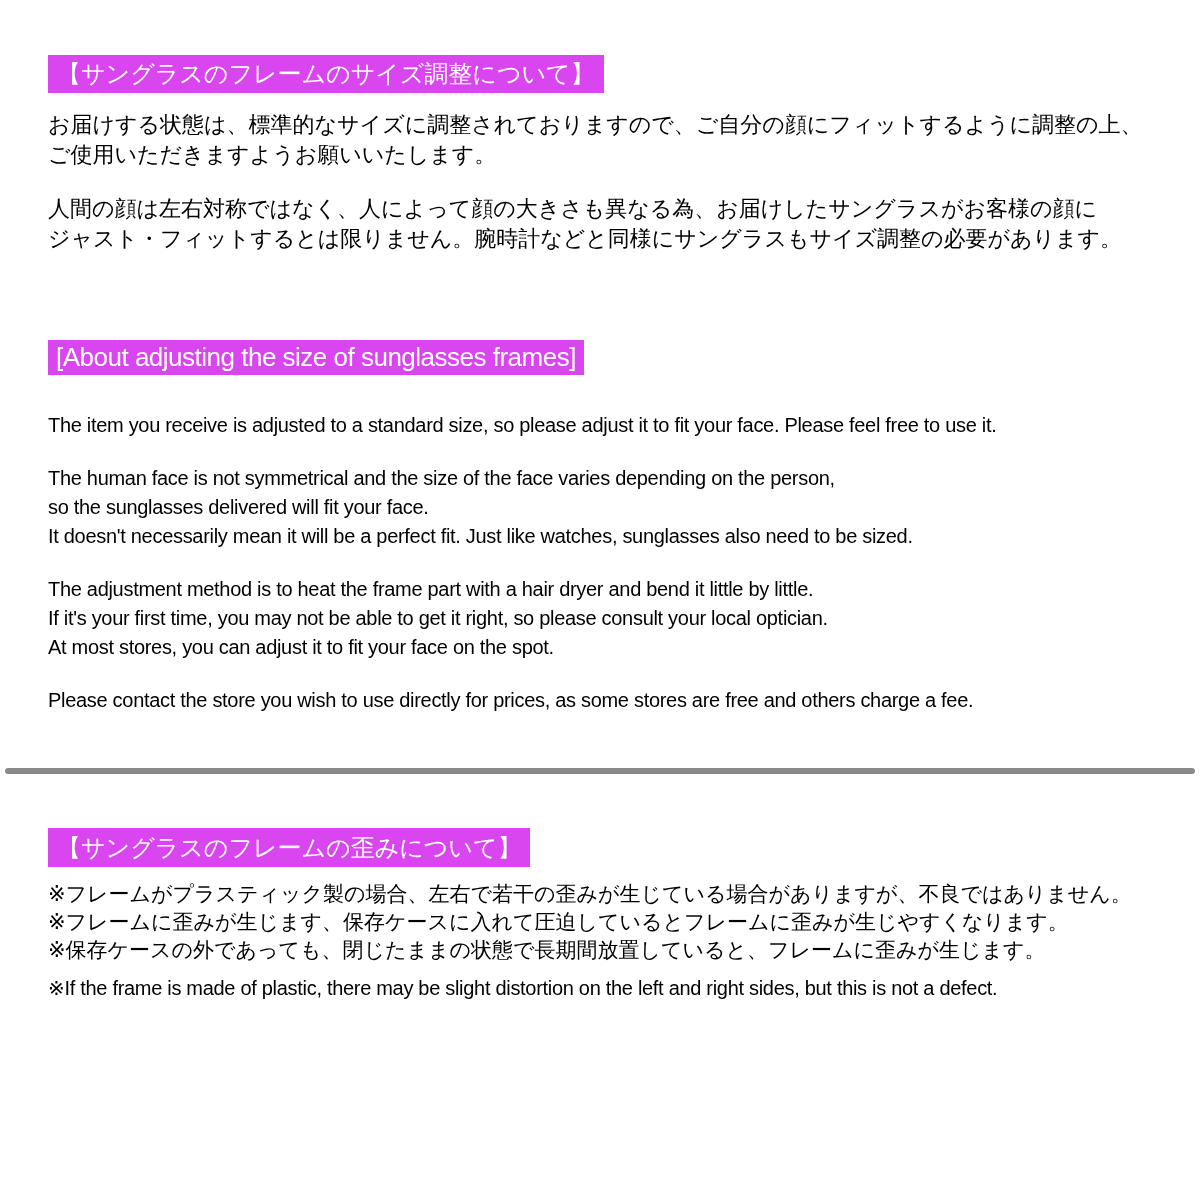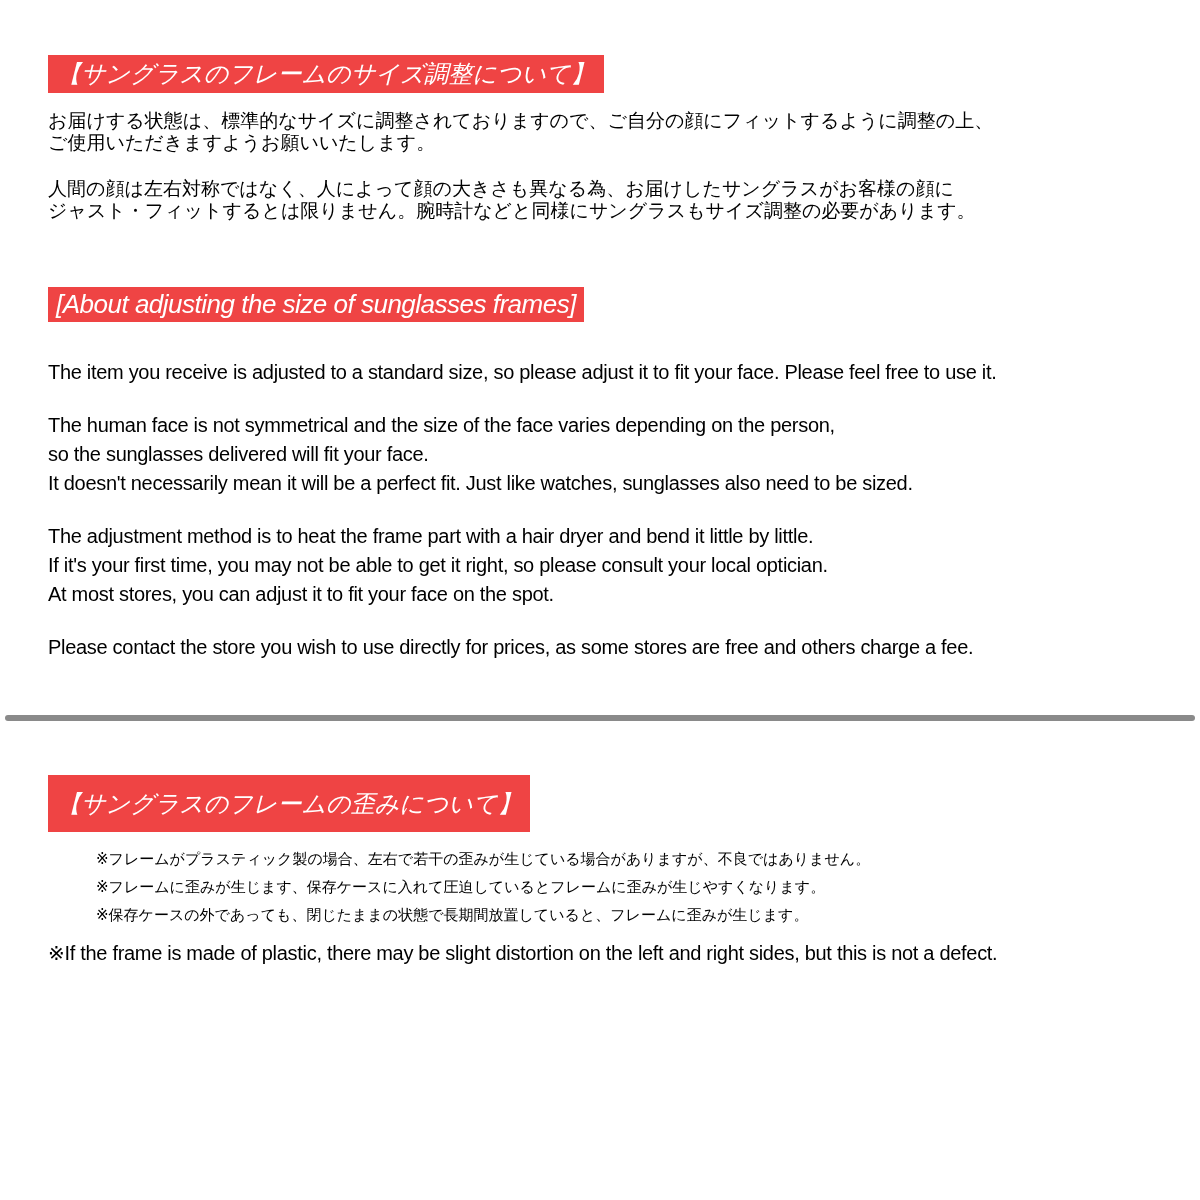--- a/index.html
+++ b/index.html
@@ -16,76 +16,74 @@
   }
   .content {
     padding-left: 48px;
     padding-right: 40px;
   }
   .top-section {
     padding-top: 55px;
   }
   .banner {
     display: inline-block;
-    background: #ef4444;
+    background: #d946ef;
     color: #ffffff;
     white-space: nowrap;
-    font-style: italic;
   }
   .banner-jp-1 {
     font-size: 24px;
     line-height: 28px;
     padding: 5px 9px;
   }
   .banner-en-1 {
     font-size: 26px;
     line-height: 27px;
     padding: 4px 8px;
     letter-spacing: -0.5px;
-    margin-top: 41px;
+    margin-top: 62px;
   }
   .banner-jp-2 {
     font-size: 24px;
     line-height: 27px;
-    padding: 15px 9px;
+    padding: 6px 9px;
     margin-top: 54px;
   }
   .banner-en-2 {
     font-size: 26px;
     line-height: 27px;
     padding: 4px 8px;
     letter-spacing: -0.5px;
     margin-top: 24px;
   }
   p.jp-body {
-    font-size: 19px;
-    line-height: 22px;
+    font-size: 22px;
+    line-height: 30px;
     white-space: pre-line;
     margin: 0 0 24px 0;
   }
   p.jp-body.first { margin-top: 17px; }
   p.en-body {
     font-size: 20px;
     line-height: 29px;
     white-space: pre-line;
     letter-spacing: -0.3px;
     margin: 0 0 24px 0;
   }
   p.en-body.first { margin-top: 36px; }
   .divider {
     height: 6px;
     background: #8a8a8a;
     border-radius: 3px;
     margin: 53px 5px 0 5px;
   }
   .notes-jp {
     margin-top: 13px;
-    font-size: 15px;
+    font-size: 21px;
     line-height: 28px;
-    margin-left: 48px;
   }
   .notes-en {
     margin-top: 11px;
     font-size: 20px;
     line-height: 26px;
     letter-spacing: -0.3px;
   }
   .note-line { margin: 0; }
 </style>
 </head>

